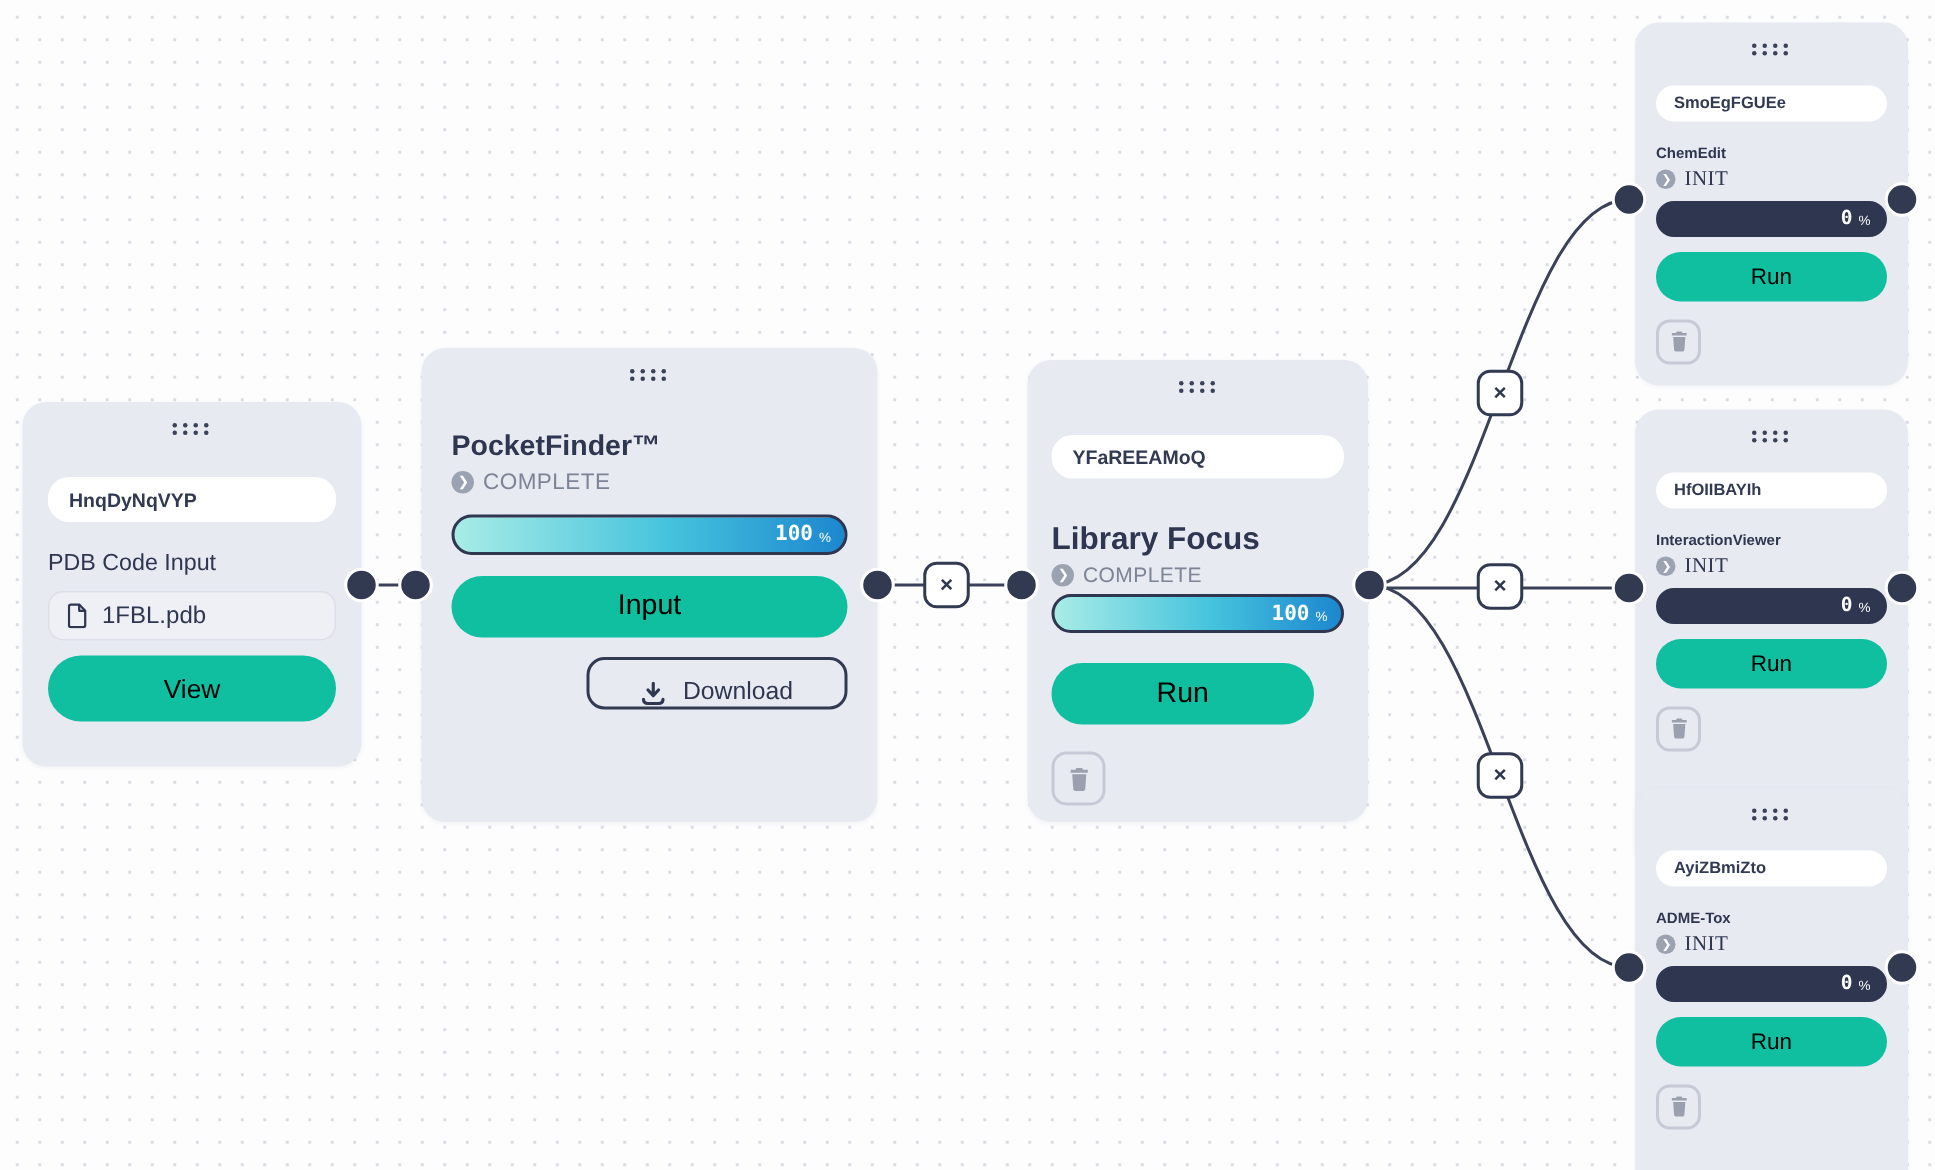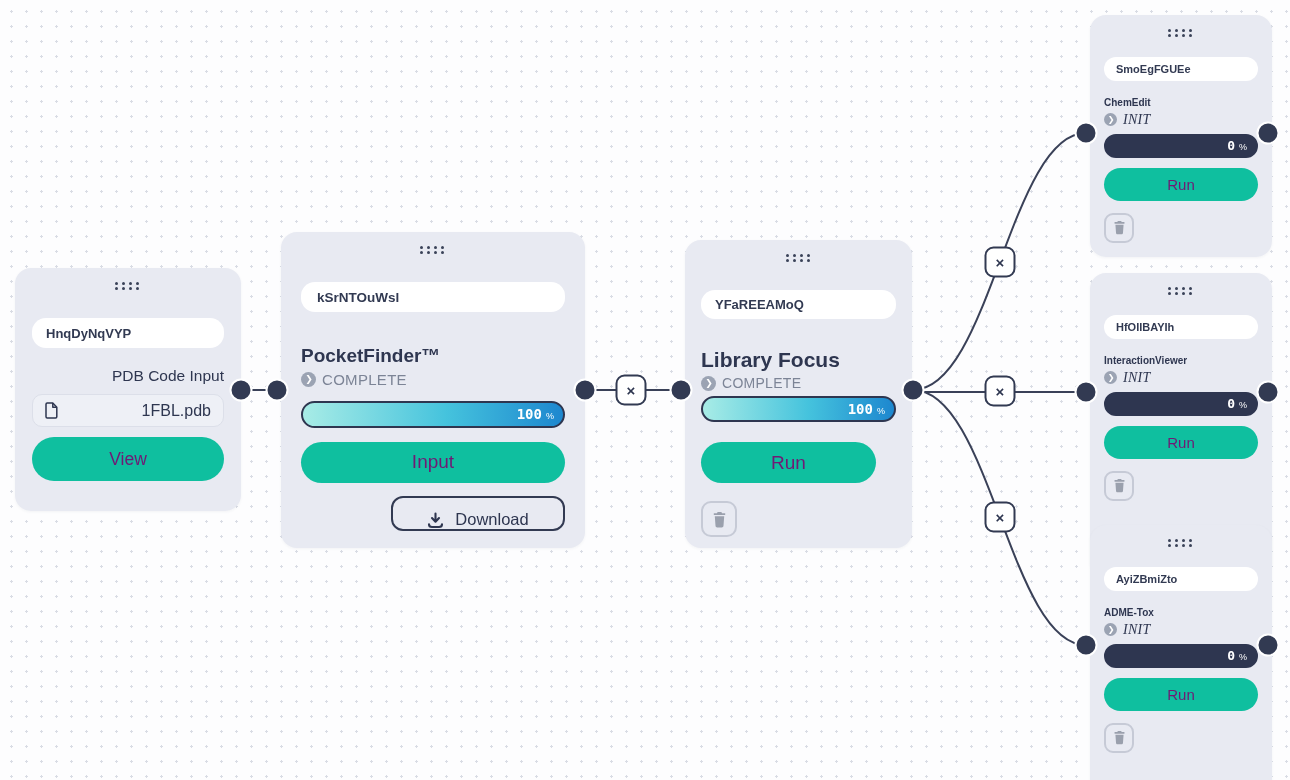--- a/index.html
+++ b/index.html
@@ -30,54 +30,54 @@
     display:block; background:#fff; border:none; outline:none; border-radius:14px;
     font-family:inherit; font-weight:700; color:#323a52; width:100%;
   }
   .title { font-weight:700; color:#2e3650; line-height:1.25; }
   .status { display:flex; align-items:center; gap:6px; }
   .chev { width:15px; height:15px; min-width:15px; border-radius:50%; background:#9ba3b3;
     color:#fff; display:flex; align-items:center; justify-content:center;
     font-size:9px; font-weight:700; padding-left:1px; }
   .status-txt { color:#7c8496; font-size:15px; letter-spacing:.02em; }
   .status.init .status-txt { font-family:"Liberation Serif","DejaVu Serif",serif;
-    color:#2e3650; font-size:15px;font-style:italic; }
+    color:#2e3650; font-size:15px; }
 
   .progress {
     border:2px solid #2e3650; border-radius:14px; display:flex; align-items:center;
     justify-content:flex-end; padding:0 9px; color:#fff;
   }
   .progress.full { background:linear-gradient(90deg,#a8ece6 0%,#45c3dd 55%,#1d87cf 100%); }
   .progress.empty { background:#2e3650; }
   .pv { font-family:"DejaVu Sans Mono","Liberation Mono",monospace; font-weight:700; font-size:14px; }
   .pu { font-size:9px; margin-left:4px; margin-top:3px; }
 
   .btn { display:flex; align-items:center; justify-content:center; cursor:pointer;
     font-family:inherit; }
-  .btn-primary { background:#0fbf9f; border:none; border-radius:999px; color:#701a75; }
+  .btn-primary { background:#0fbf9f; border:none; border-radius:999px; color:#000000; }
   .btn-outline { background:transparent; border:2px solid #323a52; border-radius:12px;
     color:#2e3650; gap:11px;align-items:flex-end; }
   .btn-trash { border:2px solid #c6cad6; border-radius:10px; background:transparent; }
 
   
   .file-chip { display:flex; align-items:center; gap:9px; background:#eef0f6;
-    border:1px solid #dcdfe9; border-radius:10px; padding:0 12px; color:#2e3650;justify-content:space-between; }
+    border:1px solid #dcdfe9; border-radius:10px; padding:0 12px; color:#2e3650; }
 
   
   .port { position:absolute; z-index:3; width:23px; height:23px; border-radius:50%;
     background:#323a52; border:2px solid #fff; transform:translate(-50%,-50%); cursor:crosshair; }
   .edge-x { position:absolute; z-index:4; width:31px; height:31px; background:#fff;
     border:2px solid #323a52; border-radius:9px; transform:translate(-50%,-50%);
     display:flex; align-items:center; justify-content:center; font-size:15px;
     font-weight:700; color:#2e3650; cursor:pointer; }
 
   
   #node-pdb { left:15px; top:268px; width:226px; height:243px; padding:0 17px; }
   #node-pdb .name-input { margin-top:28px; height:30px; font-size:13px; padding:0 14px; }
-  #node-pdb .io-label { margin-top:19px; text-align:right; font-size:15.5px; color:#2e3650; }
+  #node-pdb .io-label { margin-top:19px; text-align:left; font-size:15.5px; color:#2e3650; }
   #node-pdb .file-chip { margin-top:9px; height:33px; font-size:16px; }
   #node-pdb .btn-primary { margin-top:10px; height:44px; font-size:17.5px;text-align:center; }
 
   
   #node-pf { left:281px; top:232px; width:304px; height:316px; padding:0 20px; }
   #node-pf .name-input { margin-top:28px; height:30px; font-size:13.5px; padding:0 16px; }
   #node-pf .title { margin-top:32px; font-size:19px; }
   #node-pf .status { margin-top:3px; }
   #node-pf .progress { margin-top:13px; height:27px; }
   #node-pf .btn-primary { margin-top:14px; height:41px; font-size:19px; }
@@ -149,21 +149,20 @@
     <div class="handle">
       <i></i>
         <i></i>
         <i></i>
         <i></i>
         <i></i>
         <i></i>
         <i></i>
         <i></i>
     </div>
-    <input class="name-input" value="kSrNTOuWsl" style="">
     <div class="title">PocketFinder™</div>
     <div class="status">
       <span class="chev">❯</span>
       <span class="status-txt">COMPLETE</span>
     </div>
     <div class="progress full">
       <span class="pv">100</span>
       <span class="pu">%</span>
     </div>
     <button class="btn btn-primary">Input</button>

